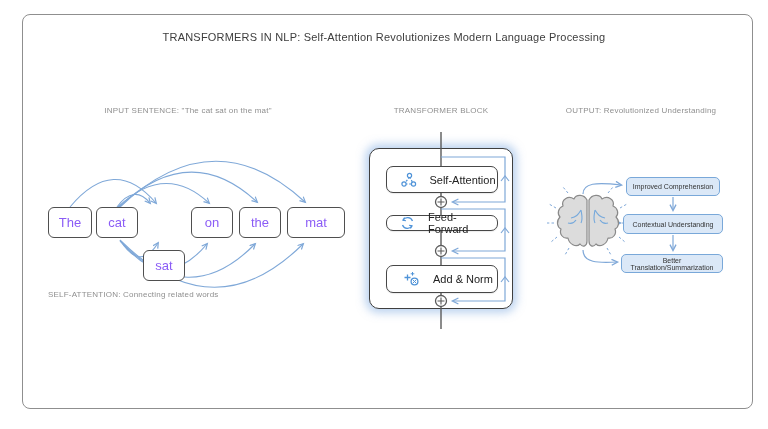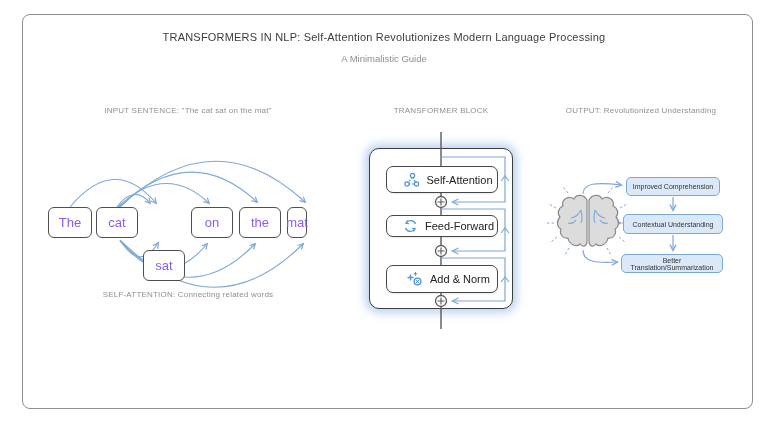--- a/index.html
+++ b/index.html
@@ -5,46 +5,45 @@
   html,body{margin:0;padding:0;background:#fff;}
   .canvas{position:relative;width:768px;height:429px;background:#ffffff;
           font-family:"Liberation Sans",sans-serif;overflow:hidden;}
   .card{position:absolute;left:22px;top:14px;width:731px;height:395px;
         border:1.6px solid #8f8f8f;border-radius:8px;background:#fff;box-sizing:border-box;}
   .title{position:absolute;left:0;top:31px;width:768px;text-align:center;
          font-size:11px;font-weight:500;color:#3d3d3d;letter-spacing:.2px;}
   .subtitle{position:absolute;left:0;top:53px;width:768px;text-align:center;
             font-size:9.5px;color:#8f8f8f;}
   .seclabel{position:absolute;font-size:8px;color:#8f8f8f;text-align:center;letter-spacing:.2px;}
-  .caption{position:absolute;font-size:8px;color:#8f8f8f;text-align:center;letter-spacing:.2px;}
+  .caption{position:absolute;font-size:8px;color:#8f8f8f;letter-spacing:.2px;}
   .word-box{position:absolute;top:207px;height:31px;box-sizing:border-box;
             border:1.4px solid #4f4f4f;border-radius:6px;background:#fff;
             display:flex;align-items:center;justify-content:center;
             font-size:13px;color:#8b5cf6;}
   .svglayer{position:absolute;pointer-events:none;overflow:visible;}
   .tblock{position:absolute;left:369px;top:148px;width:144px;height:161px;box-sizing:border-box;
           border:1.5px solid #3f3f3f;border-radius:10px;background:#fff;
           box-shadow:0 0 9px 4px rgba(125,170,225,.5);}
   .layer{position:absolute;left:386px;width:112px;box-sizing:border-box;
          border:1.3px solid #474747;border-radius:7px;background:#fff;
-         display:flex;align-items:center;justify-content:center;gap:6px;
+         display:flex;align-items:center;justify-content:center;gap:12px;
          font-size:11px;color:#222;box-shadow:0 1px 1px rgba(0,0,0,.08);padding-left:12px;}
   .outbox{position:absolute;box-sizing:border-box;background:#dbe8f7;
           border:1px solid #79a8d9;border-radius:5px;
           display:flex;align-items:center;justify-content:center;text-align:center;
           font-size:7px;color:#333;line-height:1;}
 </style>
 </head>
 <body>
 
 <div class="canvas">
   <div class="card"></div>
 
   <div class="title">TRANSFORMERS IN NLP: Self-Attention Revolutionizes Modern Language Processing</div>
-  <div class="subtitle">A Minimalistic Guide</div>
 
   <div class="seclabel" style="left:48px;top:106px;width:280px;">INPUT SENTENCE: "The cat sat on the mat"</div>
 
   <svg class="svglayer" style="left:30px;top:148px;" width="320" height="150" viewBox="0 0 320 150">
     <defs>
       <marker id="ah" markerWidth="9" markerHeight="9" refX="5" refY="3" orient="auto">
         <path d="M0.5,0.5 L5.5,3 L0.5,5.5" fill="none" stroke="#7fa8d8" stroke-width="1.1"></path>
       </marker>
     </defs>
     <g fill="none" stroke="#7fa8d8" stroke-width="1.1" marker-end="url(#ah)">
@@ -58,21 +57,21 @@
       <path d="M90,93 Q158,164 225,96"></path>
       <path d="M91,93 Q184,184 273,96"></path>
     </g>
   </svg>
 
   <div class="word-box" style="left:48px;width:44px;">The</div>
   <div class="word-box" style="left:96px;width:42px;">cat</div>
   <div class="word-box" style="left:143px;width:42px;margin-top:43px;">sat</div>
   <div class="word-box" style="left:191px;width:42px;">on</div>
   <div class="word-box" style="left:239px;width:42px;">the</div>
-  <div class="word-box" style="left:287px;width:20px;">mat</div>
+  <div class="word-box" style="left:287px;width:58px;">mat</div>
 
   <div class="caption" style="left:48px;top:290px;width:280px;">SELF-ATTENTION: Connecting related words</div>
 
   <div class="seclabel" style="left:359px;top:106px;width:164px;">TRANSFORMER BLOCK</div>
 
   <div class="tblock"></div>
 
   <svg class="svglayer" style="left:360px;top:125px;" width="165" height="210" viewBox="0 0 165 210">
     <defs>
       <marker id="ah2" markerWidth="9" markerHeight="9" refX="5" refY="3" orient="auto">
@@ -105,21 +104,21 @@
       <g stroke="#4f93d8" fill="#fff" stroke-width="1.2">
         <path d="M9.5,5 L5,11 M9.5,5 L13,11 M5.5,12 H12.5" fill="none" stroke-dasharray="2 1.6"></path>
         <circle cx="9.5" cy="3.5" r="2.1"></circle>
         <circle cx="4" cy="12" r="2.1"></circle>
         <circle cx="13.5" cy="12" r="2.1"></circle>
       </g>
     </svg>
     <span>Self-Attention</span>
   </div>
 
-  <div class="layer" style="top:215px;height:22px;">
+  <div class="layer" style="top:215px;height:16px;">
     <svg width="17" height="16" viewBox="0 0 17 16">
       <g stroke="#4f93d8" fill="none" stroke-width="1.3">
         <path d="M13.5,6 A5.3,5.3 0 0 0 4,5.2"></path>
         <path d="M5.5,2.6 L4,5.4 L7,5.8" stroke-width="1.1"></path>
         <path d="M3.5,10 A5.3,5.3 0 0 0 13,10.8"></path>
         <path d="M11.5,13.4 L13,10.6 L10,10.2" stroke-width="1.1"></path>
       </g>
     </svg>
     <span>Feed-Forward</span>
   </div>

